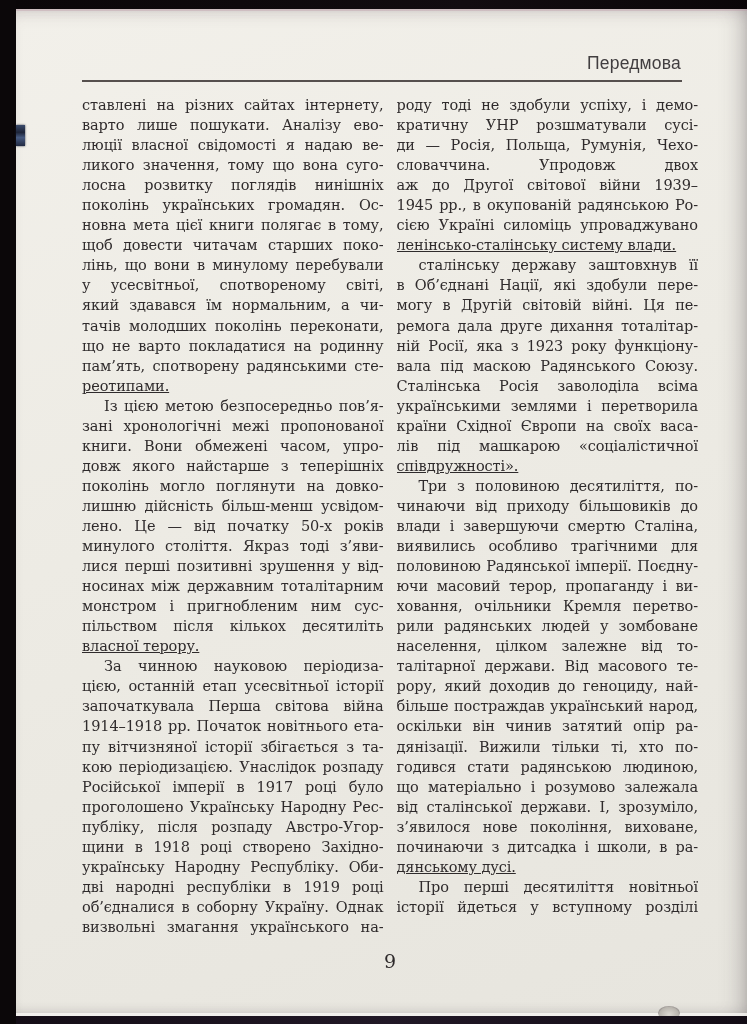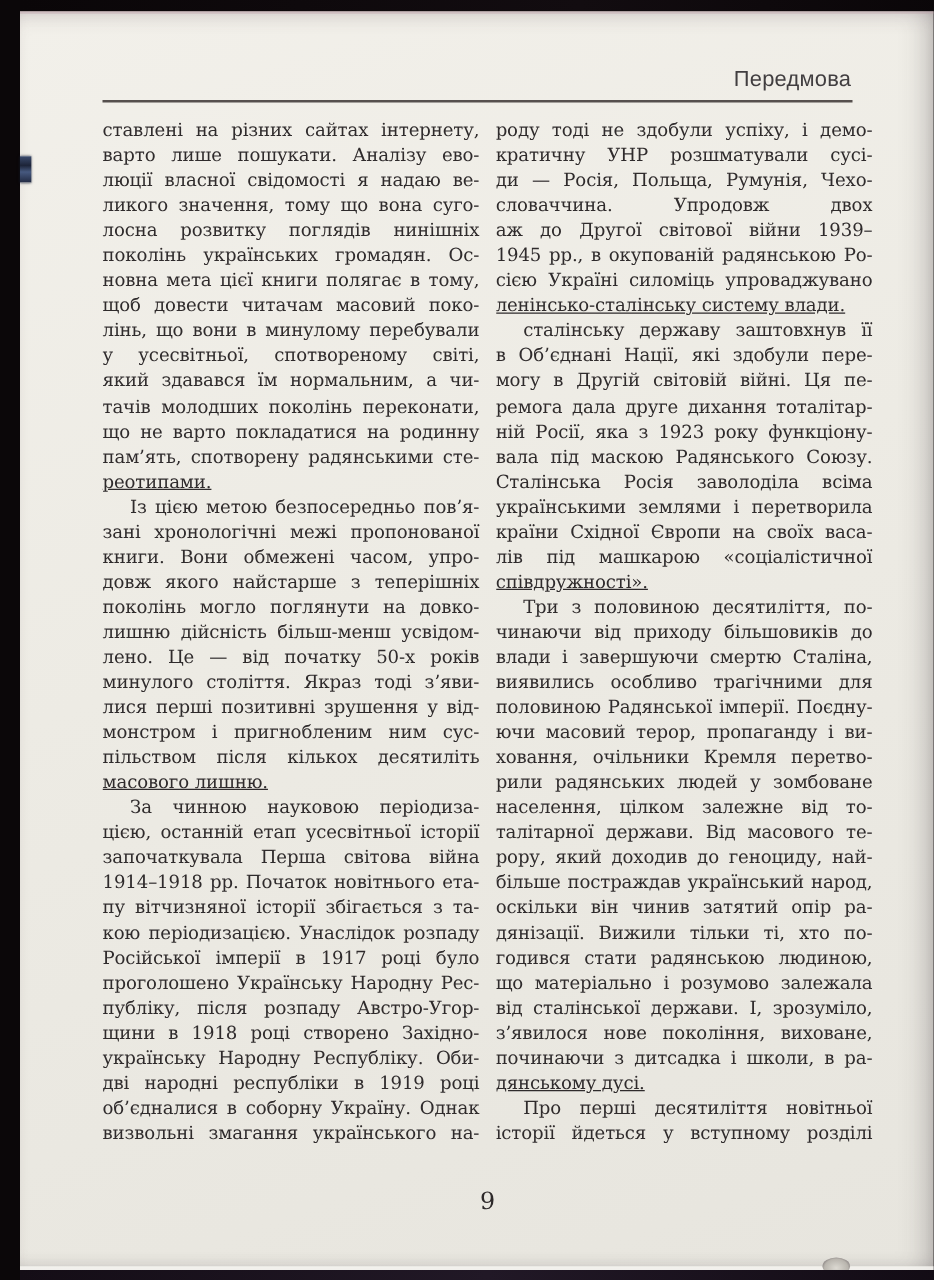--- a/index.html
+++ b/index.html
@@ -94,42 +94,43 @@
     <div class="columns" id="columns">
         <div class="col">
           <div class="para">
             <div class="line">ставлені на різних сайтах інтернету,</div>
             <div class="line">варто лише пошукати. Аналізу ево-</div>
             <div class="line">люції власної свідомості я надаю ве-</div>
             <div class="line">ликого значення, тому що вона суго-</div>
             <div class="line">лосна розвитку поглядів нинішніх</div>
             <div class="line">поколінь українських громадян. Ос-</div>
             <div class="line">новна мета цієї книги полягає в тому,</div>
-            <div class="line">щоб довести читачам масовий поко-</div>
+            <div class="line">щоб довести читачам старших поко-</div>
             <div class="line">лінь, що вони в минулому перебували</div>
             <div class="line">у усесвітньої, спотвореному світі,</div>
             <div class="line">який здавався їм нормальним, а чи-</div>
             <div class="line">тачів молодших поколінь переконати,</div>
             <div class="line">що не варто покладатися на родинну</div>
             <div class="line">пам’ять, спотворену радянськими сте-</div>
             <div class="line end">реотипами.</div>
           </div>
           <div class="para indent">
             <div class="line">Із цією метою безпосередньо пов’я-</div>
             <div class="line">зані хронологічні межі пропонованої</div>
             <div class="line">книги. Вони обмежені часом, упро-</div>
             <div class="line">довж якого найстарше з теперішніх</div>
             <div class="line">поколінь могло поглянути на довко-</div>
             <div class="line">лишню дійсність більш-менш усвідом-</div>
             <div class="line">лено. Це — від початку 50-х років</div>
             <div class="line">минулого століття. Якраз тоді з’яви-</div>
             <div class="line">лися перші позитивні зрушення у від-</div>
+            <div class="line">носинах між державним тоталітарним</div>
             <div class="line">монстром і пригнобленим ним сус-</div>
             <div class="line">пільством після кількох десятиліть</div>
-            <div class="line end">масового лишню.</div>
+            <div class="line end">власної терору.</div>
           </div>
           <div class="para indent">
             <div class="line">За чинною науковою періодиза-</div>
             <div class="line">цією, останній етап усесвітньої історії</div>
             <div class="line">започаткувала Перша світова війна</div>
             <div class="line">1914–1918 рр. Початок новітнього ета-</div>
             <div class="line">пу вітчизняної історії збігається з та-</div>
             <div class="line">кою періодизацією. Унаслідок розпаду</div>
             <div class="line">Російської імперії в 1917 році було</div>
             <div class="line">проголошено Українську Народну Рес-</div>

